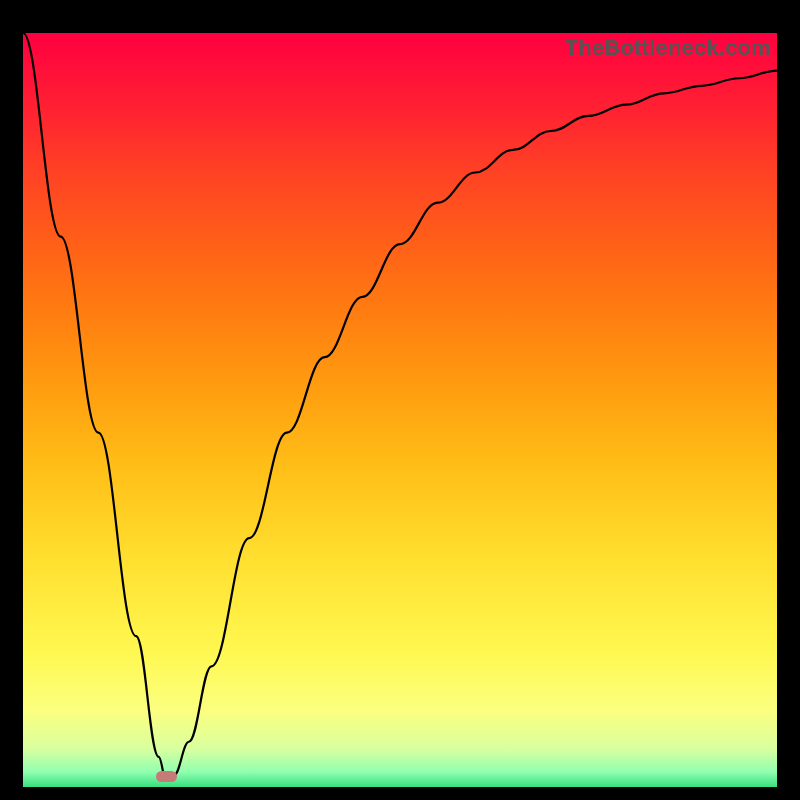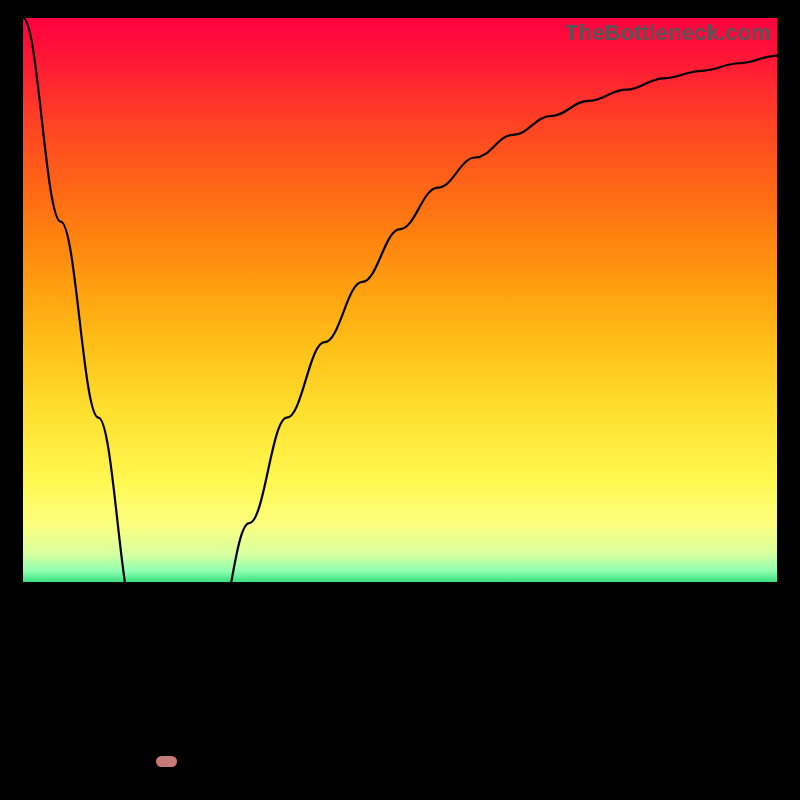--- a/index.html
+++ b/index.html
@@ -13,23 +13,23 @@
   .frame {
     position: relative;
     width: 800px;
     height: 800px;
     background: #000;
     box-sizing: border-box;
   }
   .plot-area {
     position: absolute;
     left: 23px;
-    top: 18px;
+    top: 33px;
     width: 754px;
-    height: 564px;
+    height: 754px;
     background: linear-gradient(to bottom,
       #ff0040 0%,
       #ff1a35 8%,
       #ff4025 18%,
       #ff6018 28%,
       #ff8010 38%,
       #ffa010 48%,
       #ffc018 58%,
       #ffe030 70%,
       #fff850 82%,

